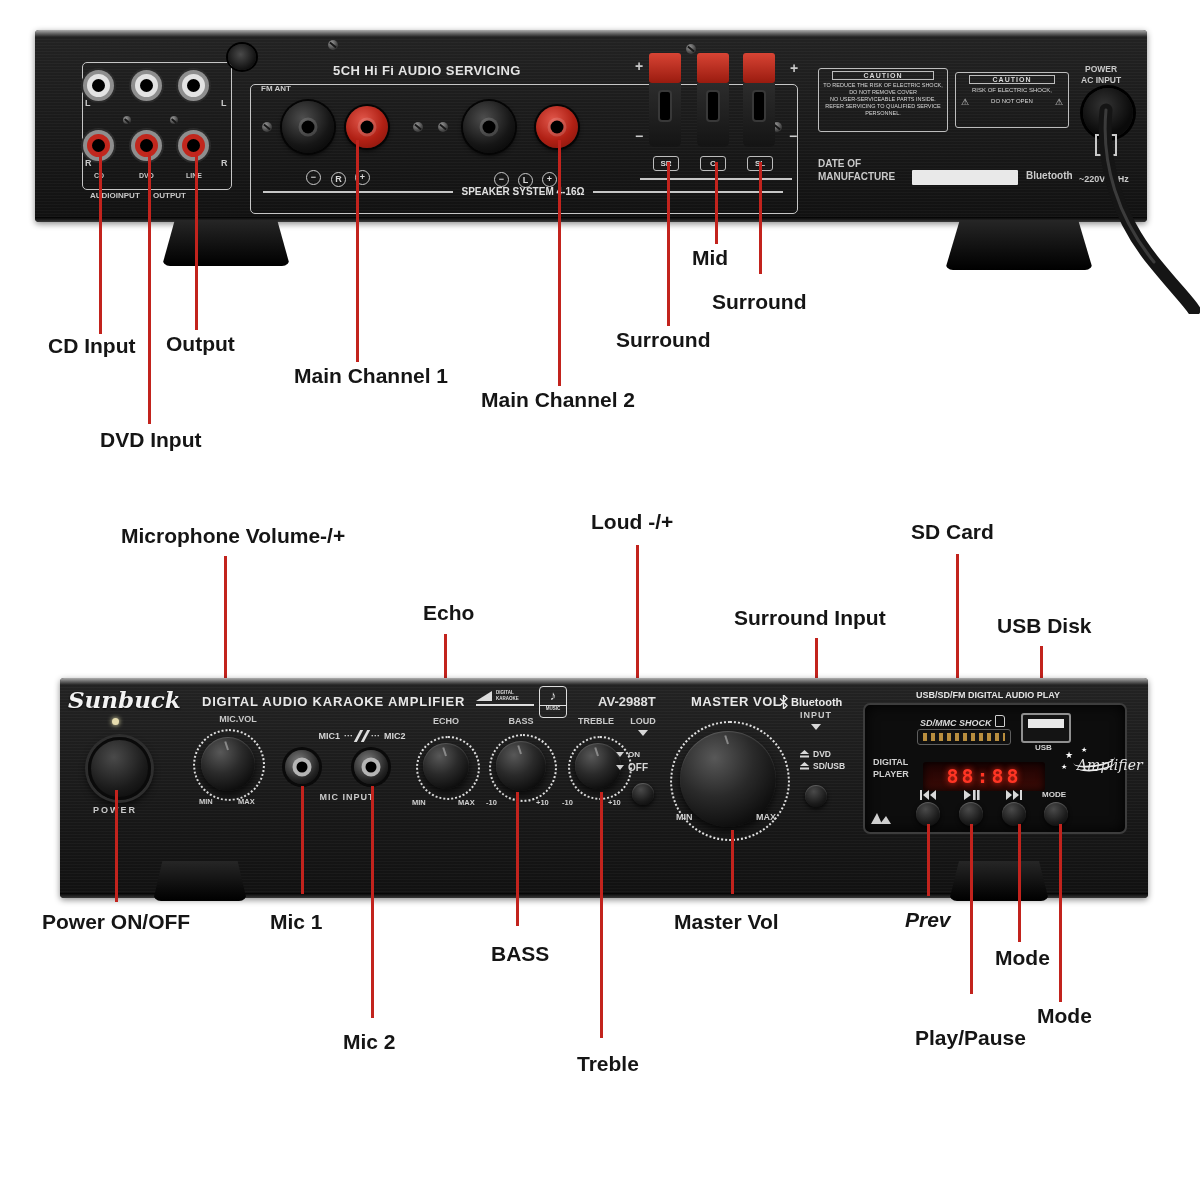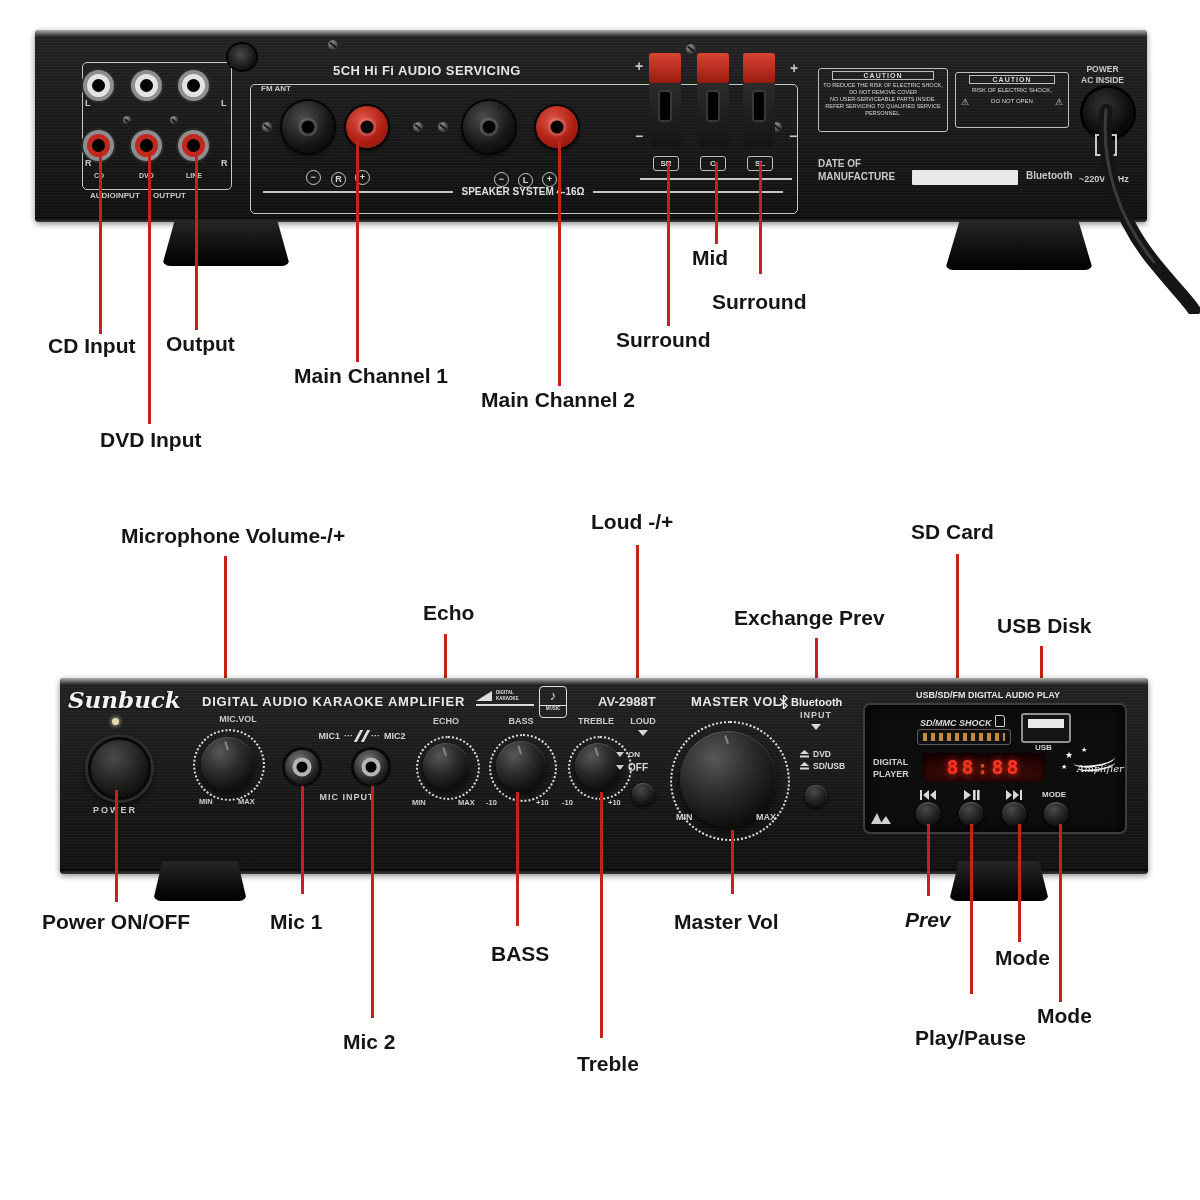--- a/index.html
+++ b/index.html
@@ -182,21 +182,21 @@
     </div>
 
     <div class="ptext" style="left:783px;top:128px;font-size:10px;font-weight:bold;line-height:1.25;">
       <div>DATE OF</div>
       <div>MANUFACTURE</div>
     </div>
     <div class="datebox" style="left:877px;top:140px;width:106px;height:15px;"></div>
     <span class="ptext" style="left:991px;top:140px;font-size:10px;font-weight:bold;">Bluetooth</span>
     <div class="ptext" style="left:1046px;top:34px;font-size:8.5px;font-weight:bold;text-align:center;line-height:1.3;">
       <div>POWER</div>
-      <div>AC INSIDE</div>
+      <div>AC INPUT</div>
     </div>
     <div class="abs" style="left:1048px;top:58px;width:50px;height:50px;border-radius:50%;background:radial-gradient(circle at 42% 35%,#333,#0a0a0a 65%);box-shadow:0 0 0 3px #000;"></div>
     <div class="sqicon" style="left:1060px;top:104px;"></div>
     <span class="ptext" style="left:1044px;top:144px;font-size:9px;font-weight:bold;">~220V 50Hz</span>
   </div>
 
   <div class="foot" style="left:162px;top:220px;width:128px;height:46px;"></div>
   <div class="foot" style="left:945px;top:220px;width:148px;height:50px;"></div>
   <svg class="abs" style="left:1078px;top:86px;" width="122" height="228" viewBox="0 0 122 228">
     <path d="M28,24 C23,78 40,132 76,176 C98,203 110,215 116,224" fill="none" stroke="#151515" stroke-width="13" stroke-linecap="round"></path>
@@ -217,32 +217,32 @@
   <div class="lbl" style="left:100px;top:428px;">DVD Input</div>
   <div class="lbl" style="left:294px;top:364px;">Main Channel 1</div>
   <div class="lbl" style="left:481px;top:388px;">Main Channel 2</div>
   <div class="lbl" style="left:616px;top:328px;">Surround</div>
   <div class="lbl" style="left:692px;top:246px;">Mid</div>
   <div class="lbl" style="left:712px;top:290px;">Surround</div>
 
   <div class="lbl" style="left:121px;top:524px;">Microphone Volume-/+</div>
   <div class="lbl" style="left:423px;top:601px;">Echo</div>
   <div class="lbl" style="left:591px;top:510px;">Loud -/+</div>
-  <div class="lbl" style="left:734px;top:606px;">Exchange Prev</div>
+  <div class="lbl" style="left:734px;top:606px;">Surround Input</div>
   <div class="lbl" style="left:911px;top:520px;">SD Card</div>
   <div class="lbl" style="left:997px;top:614px;">USB Disk</div>
 
   <div class="aline" style="left:224px;top:556px;height:216px;"></div>
   <div class="aline" style="left:444px;top:634px;height:134px;"></div>
   <div class="aline" style="left:636px;top:545px;height:252px;"></div>
   <div class="aline" style="left:815px;top:638px;height:160px;"></div>
   <div class="aline" style="left:956px;top:554px;height:182px;"></div>
   <div class="aline" style="left:1040px;top:646px;height:82px;"></div>
 
-  <div class="panel" style="left:60px;top:678px;width:1088px;height:196px;">
+  <div class="panel" style="left:60px;top:678px;width:1088px;height:220px;">
 
     <span class="abs" style="left:8px;top:8px;font-family:'DejaVu Serif',serif;font-style:italic;font-weight:bold;font-size:23px;color:#f2f2f2;text-shadow:0 1px 2px #000;">Sunbuck</span>
     <span class="ptext" style="left:142px;top:16px;font-size:13px;font-weight:bold;color:#e8e8e8;letter-spacing:.8px;">DIGITAL AUDIO KARAOKE AMPLIFIER</span>
 
     <div class="abs" style="left:52px;top:40px;width:7px;height:7px;border-radius:50%;background:#e6dcae;box-shadow:0 0 5px #fff8c0;"></div>
     <div class="rbtn" style="left:28px;top:59px;width:57px;height:57px;border:3px solid #0a0a0a;box-shadow:0 0 0 3px #2e2e2e,0 4px 8px #000;"></div>
     <span class="ptext" style="left:33px;top:127px;font-size:9px;font-weight:bold;letter-spacing:2px;">POWER</span>
 
     <span class="ptext" style="left:148px;top:36px;width:60px;text-align:center;font-size:9px;font-weight:bold;">MIC.VOL</span>
     <div class="ring" style="left:133px;top:51px;width:68px;height:68px;"></div>
@@ -341,28 +341,28 @@
       <div class="abs" style="left:55px;top:10px;color:#d8d8d8;font-size:9px;font-weight:bold;font-style:italic;">
         <span>SD/MMC SHOCK</span><span class="cardicon"></span>
       </div>
       <div class="sdslot" style="left:52px;top:24px;"></div>
       <div class="usbport" style="left:156px;top:8px;"></div>
       <span class="abs" style="left:170px;top:38px;color:#d0d0d0;font-size:8px;font-weight:bold;">USB</span>
       <div class="abs" style="left:8px;top:52px;color:#cfcfcf;font-size:9px;font-weight:bold;line-height:1.3;">
         <div>DIGITAL</div>
         <div>PLAYER</div>
       </div>
-      <div class="led" style="left:58px;top:48px;width:122px;height:29px;font-size:20px;line-height:29px;letter-spacing:3px;">88:88</div>
+      <div class="led" style="left:58px;top:57px;width:122px;height:29px;font-size:20px;line-height:29px;letter-spacing:3px;">88:88</div>
 
       <span class="star" style="left:200px;top:45px;font-size:9px;">★</span>
       <span class="star" style="left:216px;top:41px;font-size:7px;">★</span>
       <span class="star" style="left:196px;top:58px;font-size:7px;">★</span>
       <div class="swoosh" style="left:208px;top:48px;width:42px;height:12px;"></div>
       <div class="swoosh" style="left:212px;top:54px;width:38px;height:10px;"></div>
-      <span class="abs" style="left:212px;top:58px;color:#e6e6e6;font-family:'DejaVu Serif',serif;font-style:italic;font-size:10px;text-align:center;">Amplifier</span>
+      <span class="abs" style="left:212px;top:52px;color:#e6e6e6;font-family:'DejaVu Serif',serif;font-style:italic;font-size:14px;text-align:center;">Amplifier</span>
 
       <svg class="abs" style="left:55px;top:85px;" width="16" height="10" viewBox="0 0 16 10">
           <rect width="2" height="10" fill="#d8d8d8"></rect>
           <polygon points="9,0 3,5 9,10" fill="#d8d8d8"></polygon>
           <polygon points="16,0 10,5 16,10" fill="#d8d8d8"></polygon>
         </svg>
       <svg class="abs" style="left:99px;top:85px;" width="16" height="10" viewBox="0 0 16 10">
           <polygon points="0,0 7,5 0,10" fill="#d8d8d8"></polygon>
           <rect x="9" width="2.6" height="10" fill="#d8d8d8"></rect>
           <rect x="13" width="2.6" height="10" fill="#d8d8d8"></rect>

